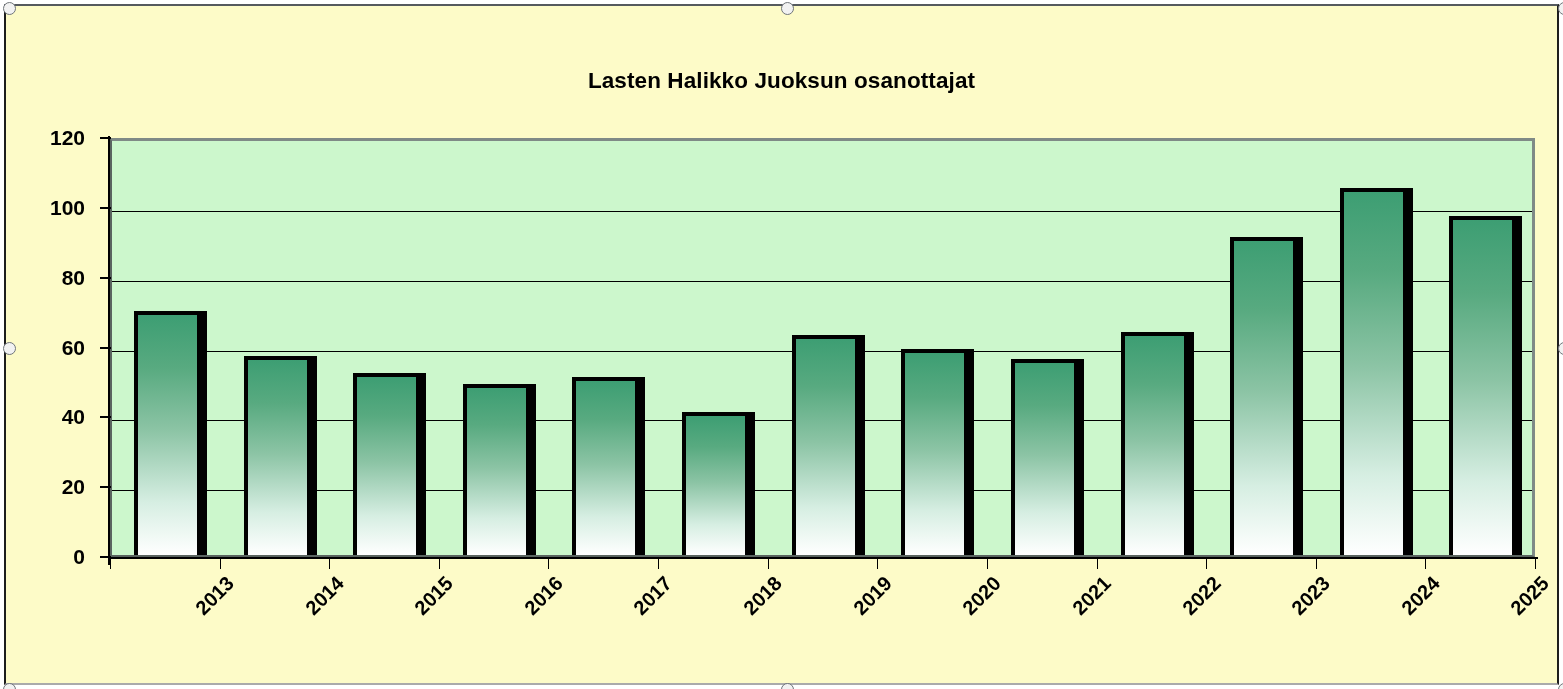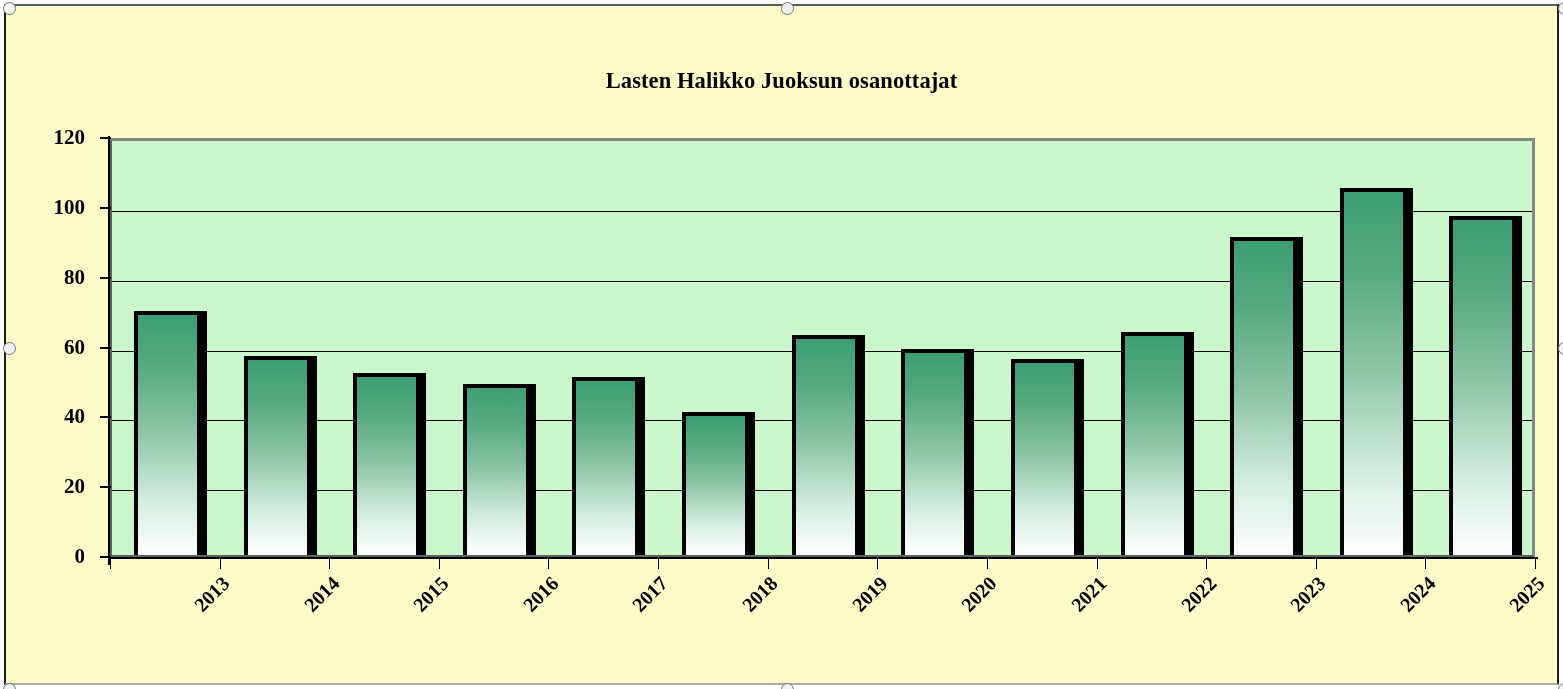--- a/index.html
+++ b/index.html
@@ -15,21 +15,20 @@
   
   #chart-object {
     position: absolute;
     left: 4px; top: 4px;
     width: 1555px; height: 681px;
     background: #fdfbc8;
     border-top: 2px solid #555a5e;
     border-left: 2px solid #1d1d1d;
     border-right: 2px solid #1d1d1d;
     border-bottom: 2px solid #aaaaaa;
-    font-family: Liberation Serif, serif;
   }
 
   
   .handle {
     position: absolute;
     width: 13px; height: 13px;
     border-radius: 50%;
     background: #f2f2f2;
     border: 1.5px solid #70757a;
     z-index: 50;

